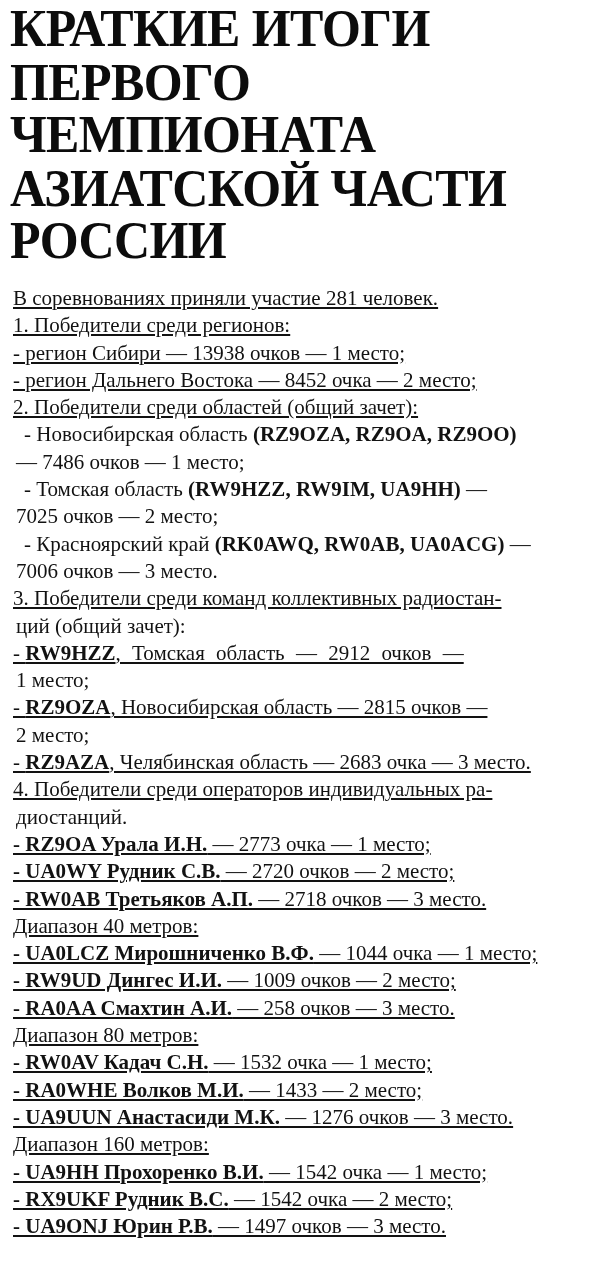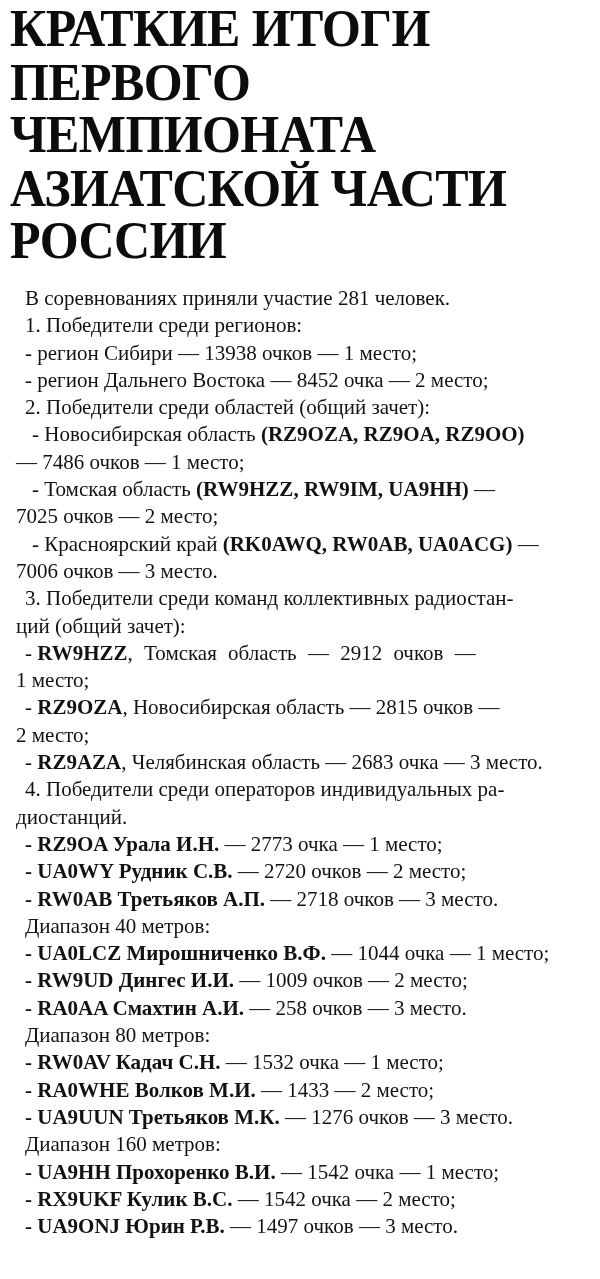--- a/index.html
+++ b/index.html
@@ -13,22 +13,22 @@
     font-family: "Liberation Serif", serif; font-weight: bold;
     font-size: 50px; line-height: 50.5px; letter-spacing: -0.6px; color: #0c0c0c;
     transform: scaleY(1.05); transform-origin: top left;
   }
   .title span { display: block; white-space: nowrap; }
   .body {
     position: absolute; left: 0; top: 285px; width: 600px;
     font-size: 21px; line-height: 27.3px; color: #121212;
   }
   .ln { display: block; white-space: nowrap; height: 27.3px; }
-  .in { padding-left: 25px; }
-  .in2 { padding-left: 32px; }
+  .in { padding-left: 13px; text-decoration: underline; }
+  .in2 { padding-left: 24px; }
   .fl { padding-left: 16px; }
   .j { display: flex; justify-content: space-between; padding-right: 14px; }
   b { font-weight: bold; }
 </style>
 </head>
 <body>
 
 <div class="page">
   <h1 class="title">
     <span>КРАТКИЕ ИТОГИ</span>
@@ -71,20 +71,20 @@
     <span class="ln in"><b>- RW0AB Третьяков А.П.</b><span> — 2718 очков — 3 место.</span></span>
 
     <span class="ln in">Диапазон 40 метров:</span>
     <span class="ln in"><b>- UA0LCZ Мирошниченко В.Ф.</b><span> — 1044 очка — 1 место;</span></span>
     <span class="ln in"><b>- RW9UD Дингес И.И.</b><span> — 1009 очков — 2 место;</span></span>
     <span class="ln in"><b>- RA0AA Смахтин А.И.</b><span> — 258 очков — 3 место.</span></span>
 
     <span class="ln in">Диапазон 80 метров:</span>
     <span class="ln in"><b>- RW0AV Кадач С.Н.</b><span> — 1532 очка — 1 место;</span></span>
     <span class="ln in"><b>- RA0WHE Волков М.И.</b><span> — 1433 — 2 место;</span></span>
-    <span class="ln in"><b>- UA9UUN Третьяков М.К.</b><span> — 1276 очков — 3 место.</span></span>
+    <span class="ln in"><b>- UA9UUN Анастасиди М.К.</b><span> — 1276 очков — 3 место.</span></span>
 
     <span class="ln in">Диапазон 160 метров:</span>
     <span class="ln in"><b>- UA9HH Прохоренко В.И.</b><span> — 1542 очка — 1 место;</span></span>
-    <span class="ln in"><b>- RX9UKF Кулик В.С.</b><span> — 1542 очка — 2 место;</span></span>
+    <span class="ln in"><b>- RX9UKF Рудник В.С.</b><span> — 1542 очка — 2 место;</span></span>
     <span class="ln in"><b>- UA9ONJ Юрин Р.В.</b><span> — 1497 очков — 3 место.</span></span>
   </div>
 </div>
 
 </body></html>

